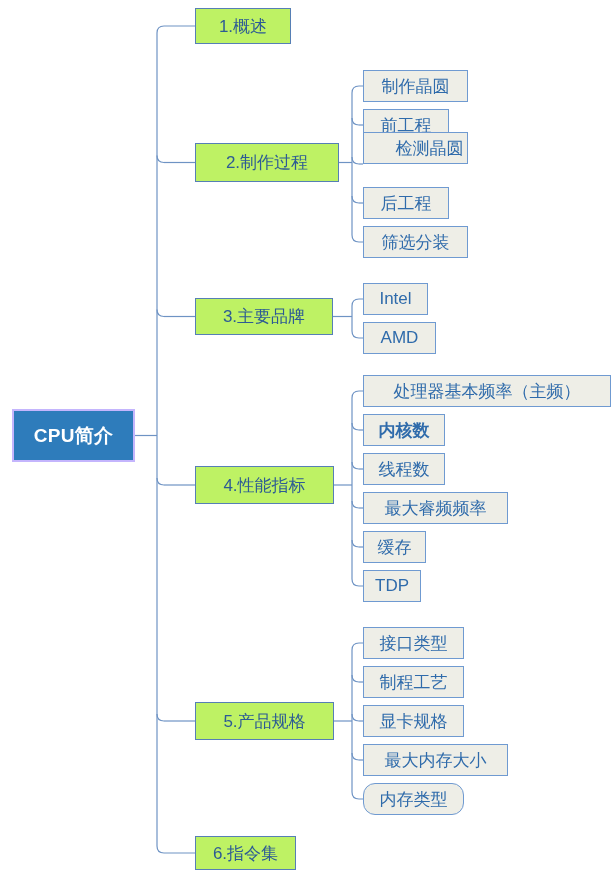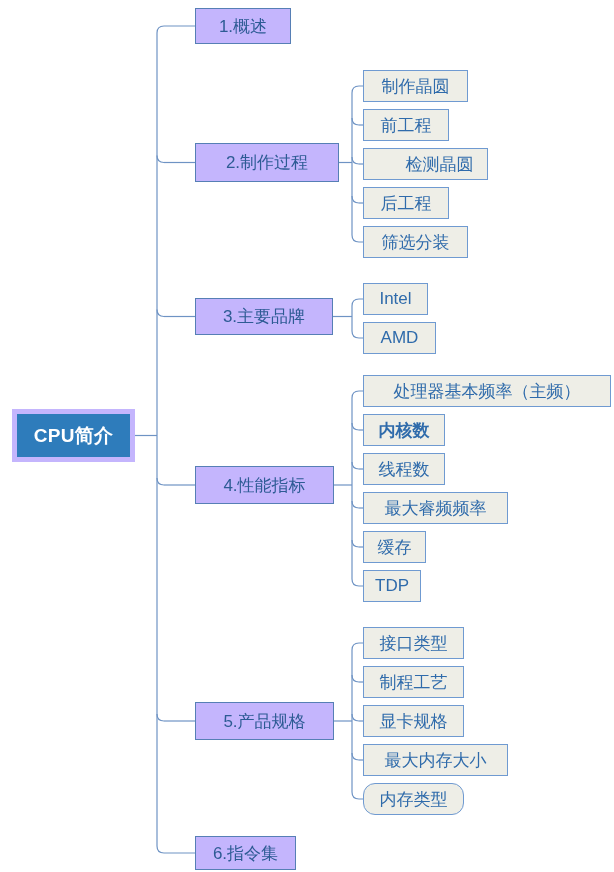--- a/index.html
+++ b/index.html
@@ -28,28 +28,28 @@
   .node {
     position: absolute;
     box-sizing: border-box;
     display: flex;
     align-items: center;
     justify-content: center;
     white-space: nowrap;
   }
   .node-root {
     background: #2e7cbb;
-    border: 5px solid #c4b5fd;
+    border: 2px solid #c4b5fd;
     color: #ffffff;
     font-weight: bold;
     font-size: 19px;
     letter-spacing: 0.3px;
   }
   .node-l1 {
-    background: #c4b5fd;
+    background: #bef264;
     border: 1px solid #567fb5;
     color: #2d5b94;
     font-size: 17px;
   }
   .node-l2 {
     background: #eeeee7;
     border: 1px solid #6f9ad1;
     color: #2f6bab;
     font-size: 17px;
   }
@@ -120,21 +120,21 @@
 
   <div class="node node-l1" style="left:195px; top:143px; width:144px; height:39px;">
     <span>2.制作过程</span>
   </div>
   <div class="node node-l2" style="left:363px; top:70px; width:105px; height:32px;">
     <span>制作晶圆</span>
   </div>
   <div class="node node-l2" style="left:363px; top:109px; width:86px; height:32px;">
     <span>前工程</span>
   </div>
-  <div class="node node-l2" style="left:363px; top:148px; width:125px; height:32px;padding-left:28px;">
+  <div class="node node-l2" style="left:363px; top:132px; width:105px; height:32px;padding-left:28px;">
     <span>检测晶圆</span>
   </div>
   <div class="node node-l2" style="left:363px; top:187px; width:86px; height:32px;">
     <span>后工程</span>
   </div>
   <div class="node node-l2" style="left:363px; top:226px; width:105px; height:32px;">
     <span>筛选分装</span>
   </div>
 
   <div class="node node-l1" style="left:195px; top:298px; width:138px; height:37px;">

